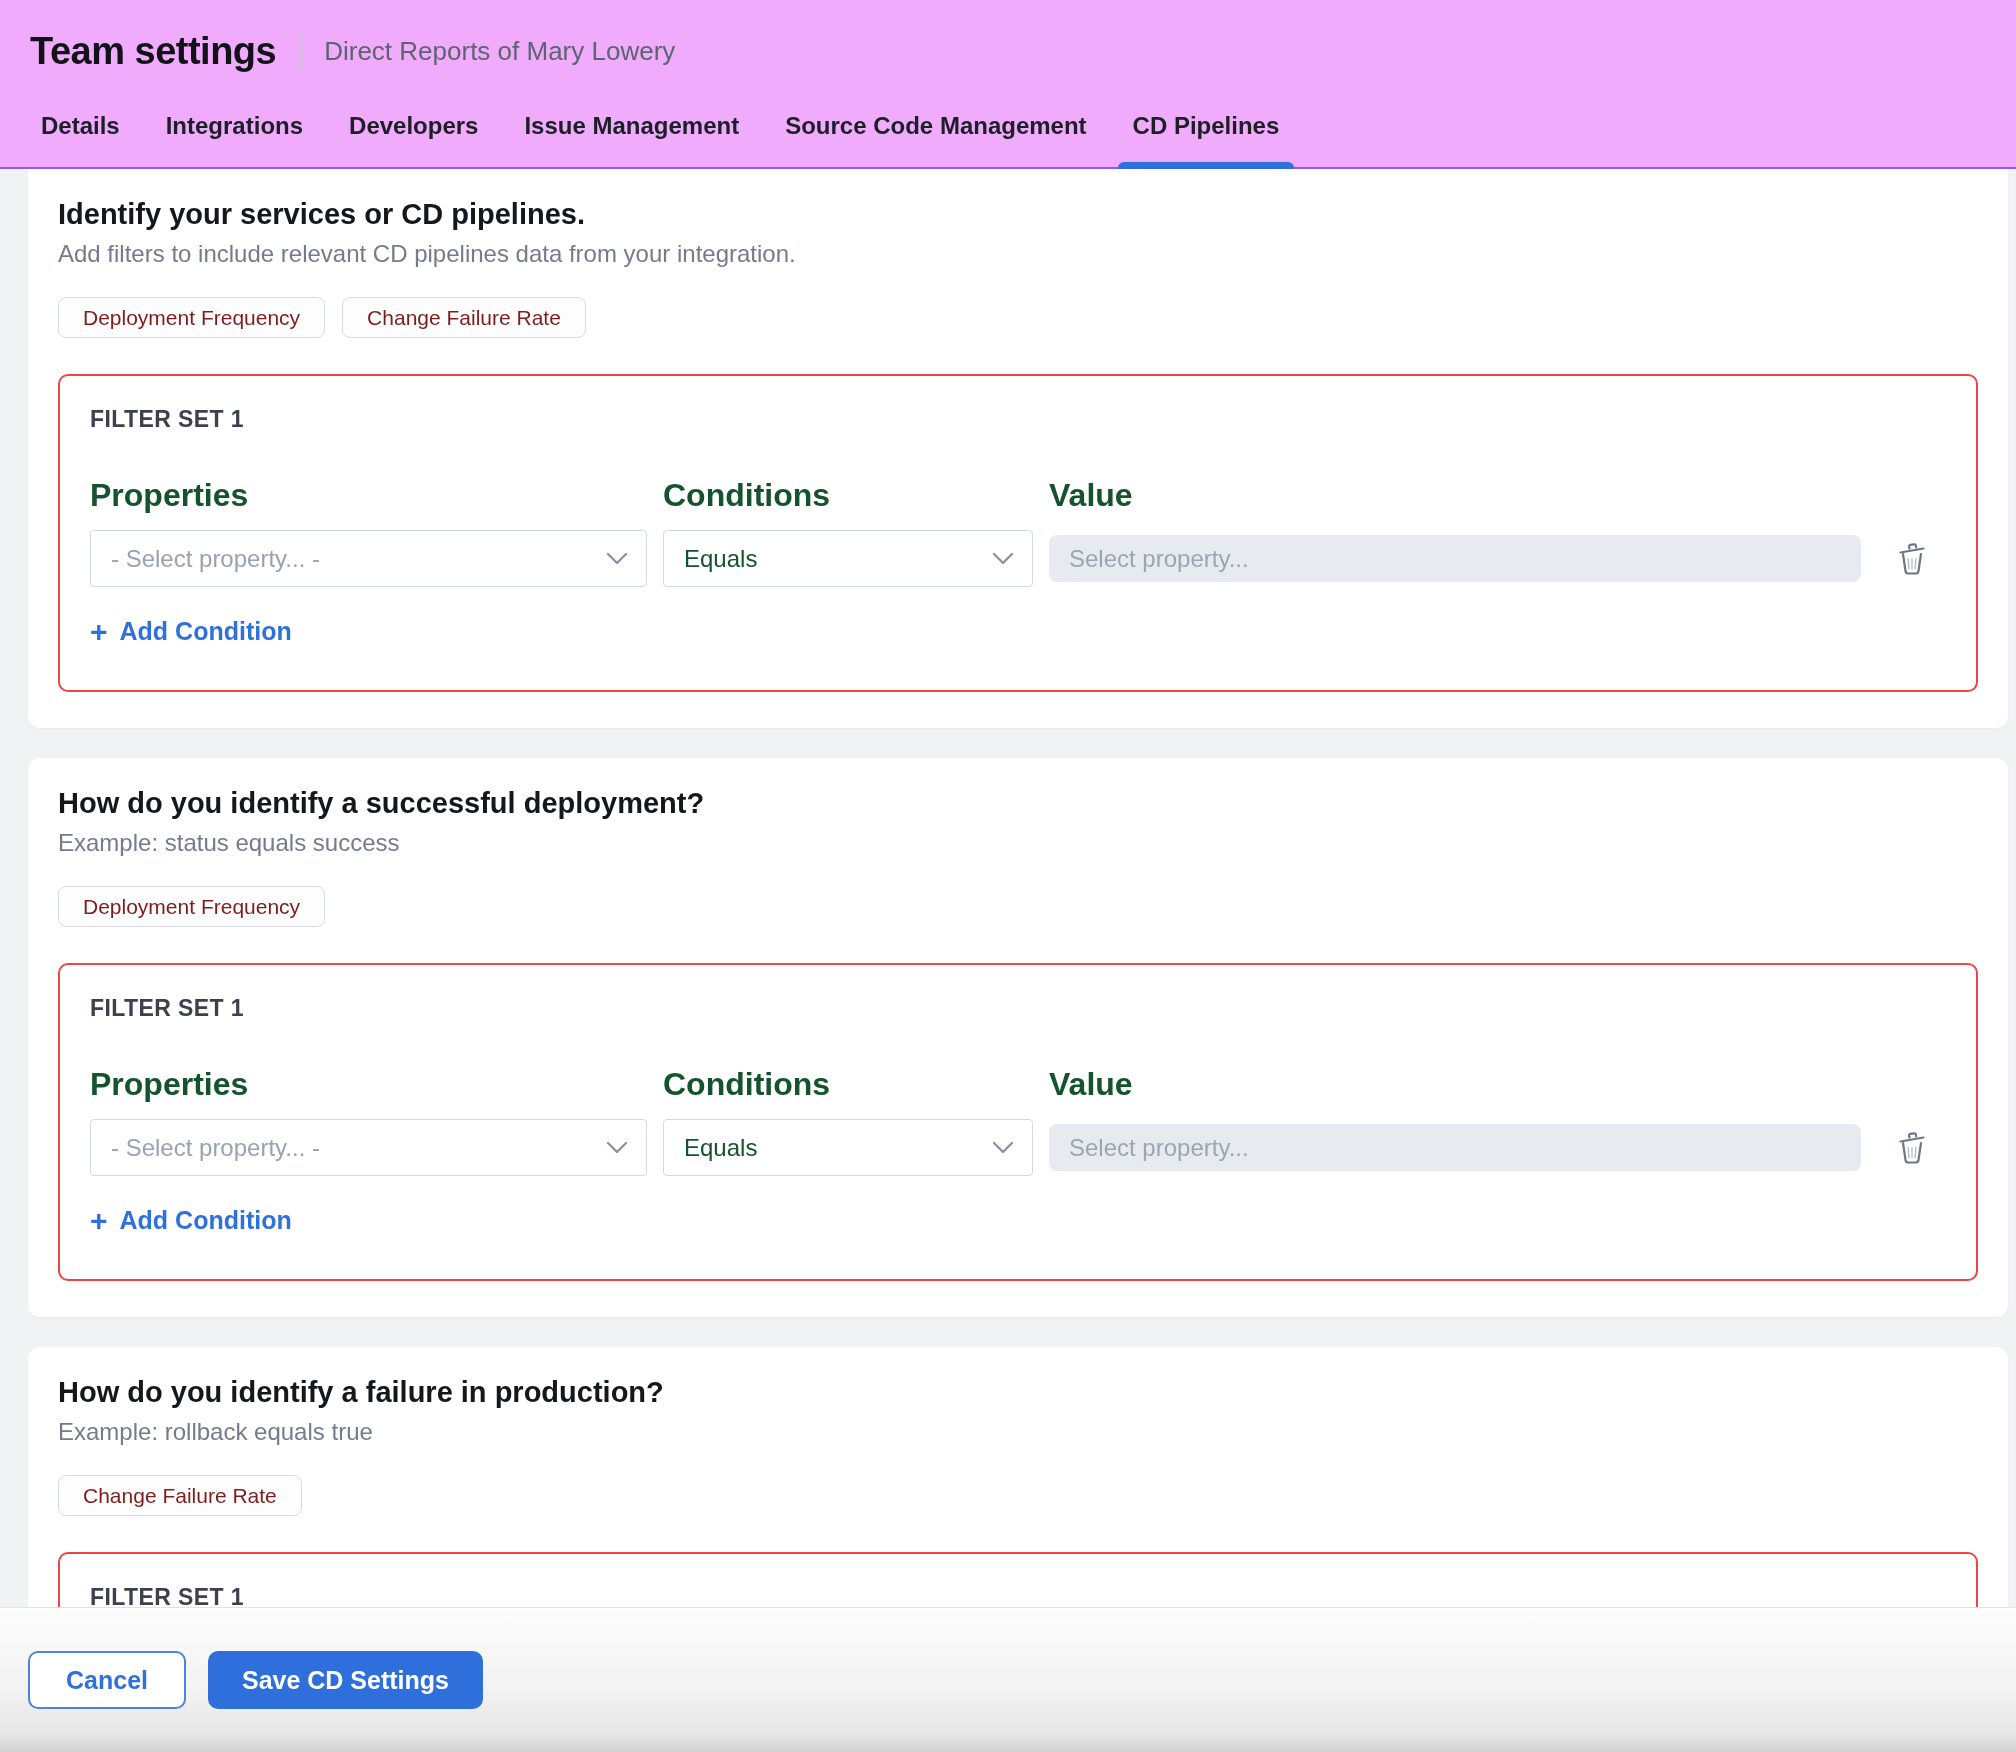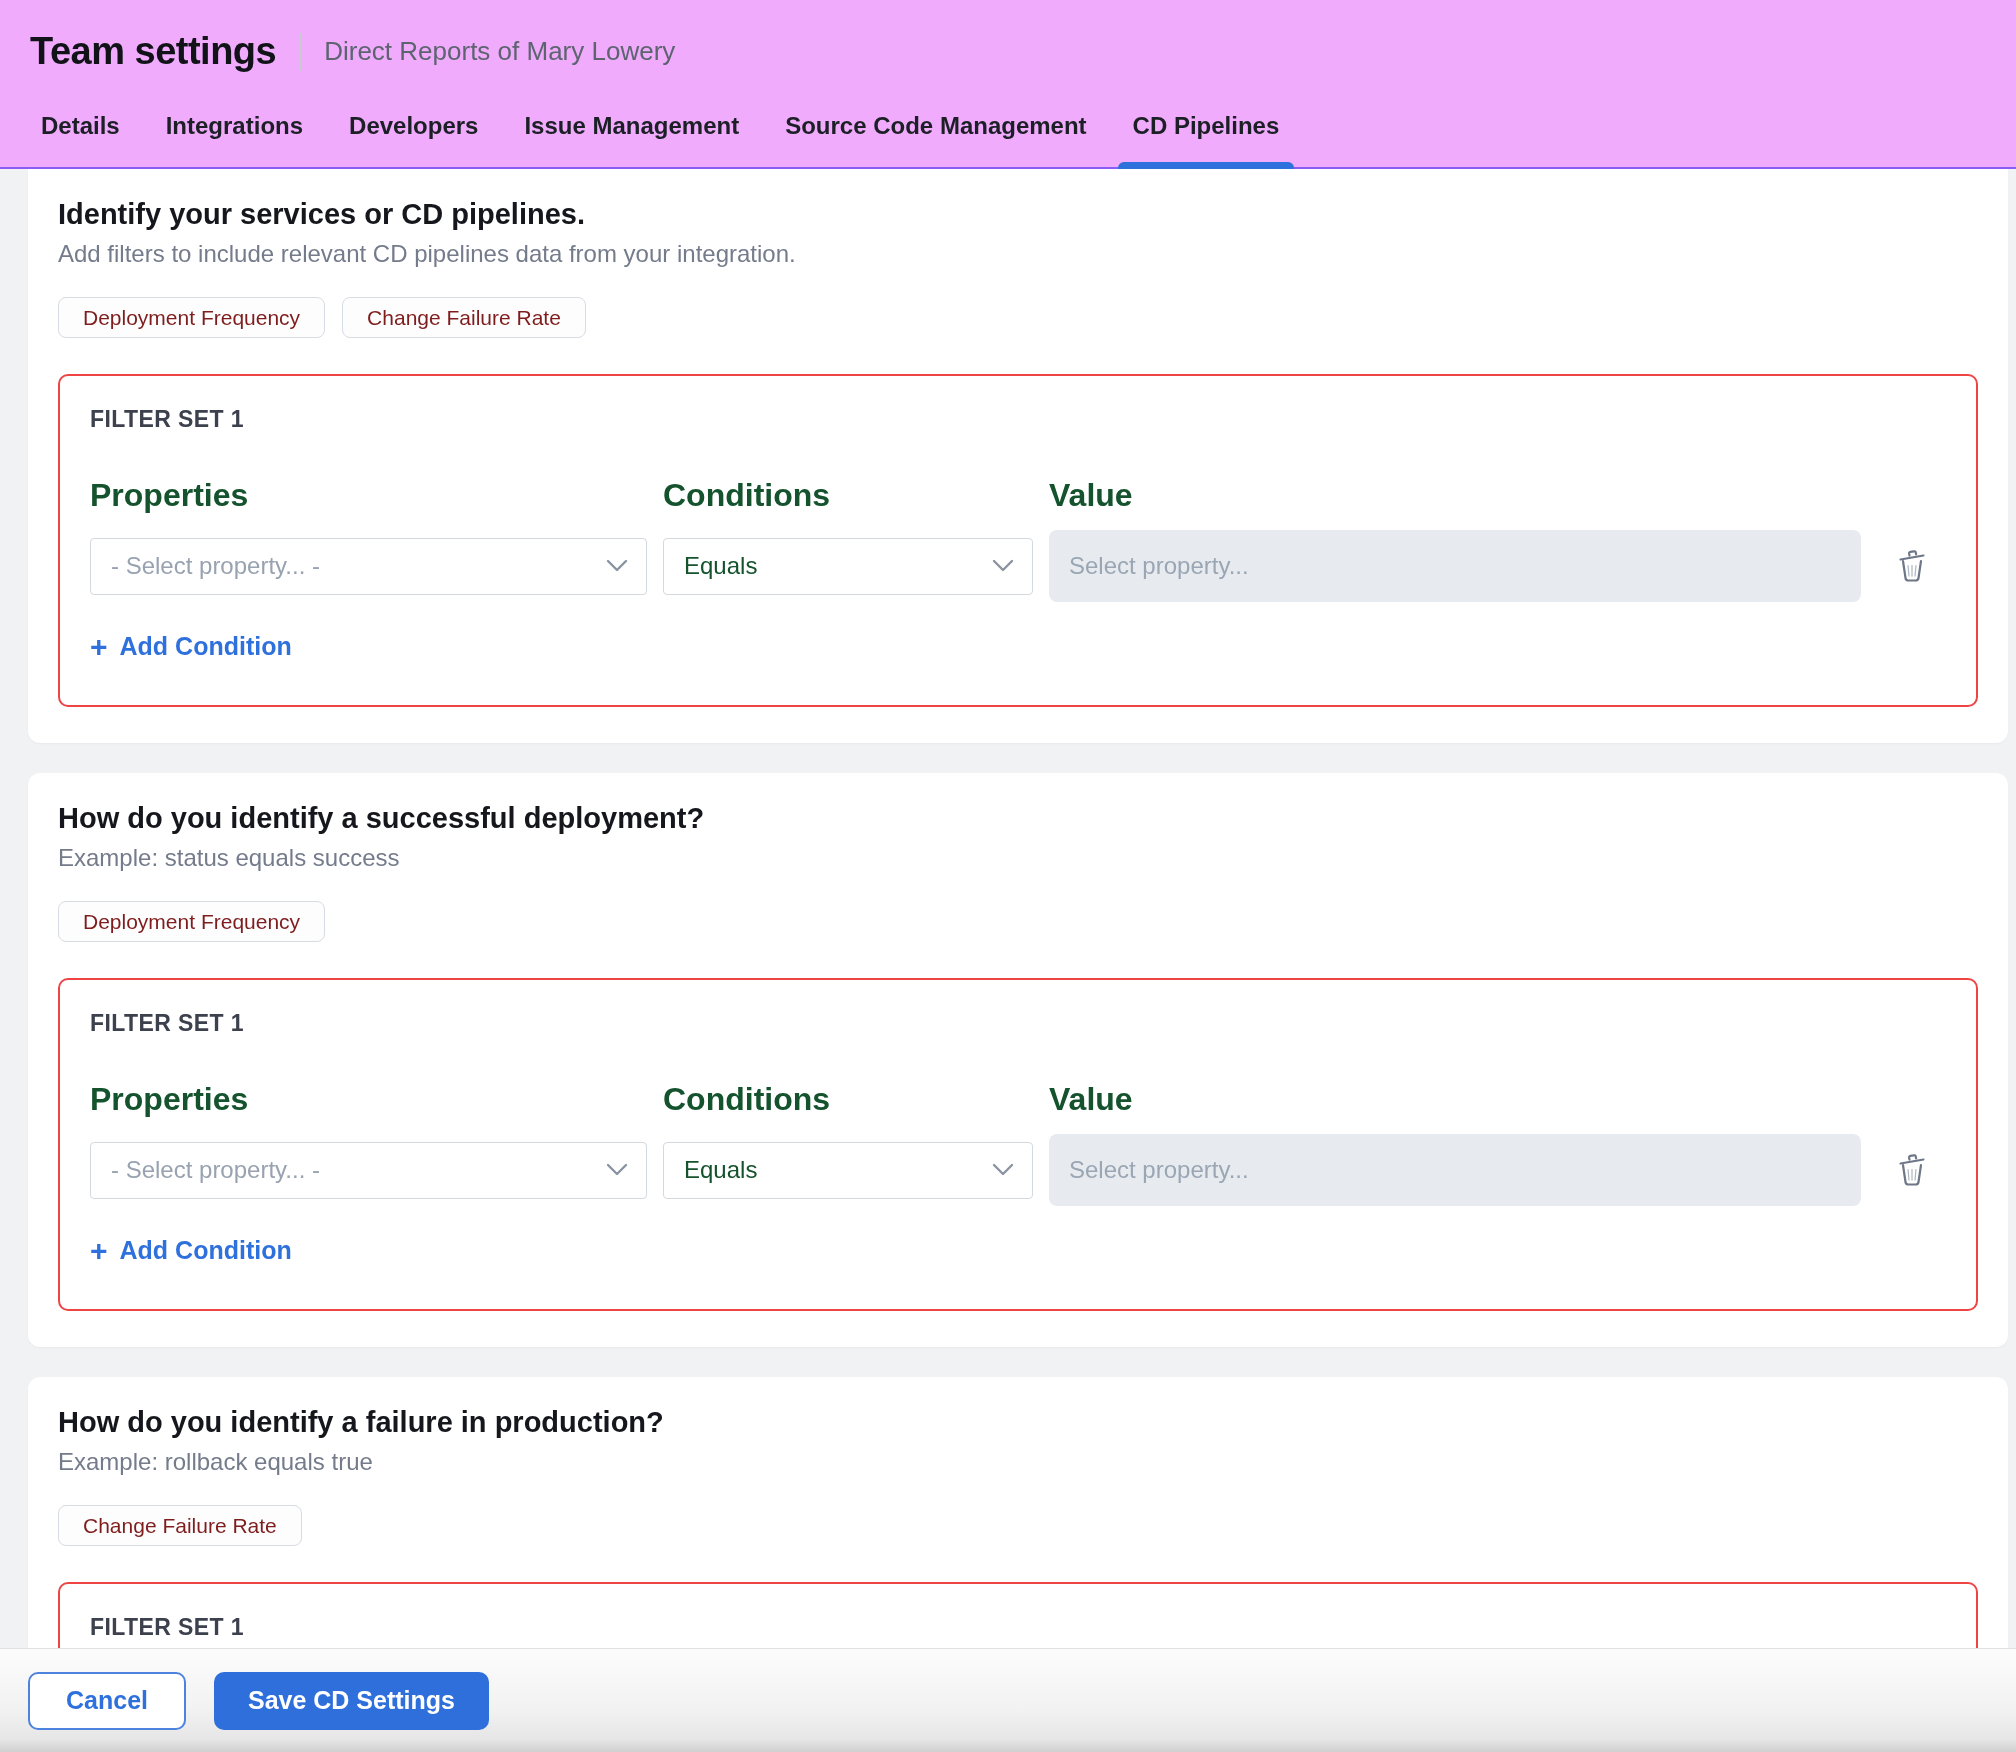--- a/index.html
+++ b/index.html
@@ -43,35 +43,35 @@
   .col-label { font-size:32px; font-weight:700; color:#14532d; }
   .controls-row { margin-top:16px; }
   .select {
     height:57px; border:1px solid #d4d9e0; border-radius:4px; background:#fff;
     display:flex; align-items:center; justify-content:space-between;
     padding:0 18px 0 20px; font-size:24px; cursor:pointer;
   }
   .select .ph { color:#98a2b0; }
   .select .val { color:#14532d; }
   .text-input {
-    height:72px; width:100%; border:none; outline:none; border-radius:8px;
+    height:47px; width:100%; border:none; outline:none; border-radius:8px;
     background:#e7ebef; padding:0 20px; font-size:24px; color:#7f1d1d;
     font-family:"Liberation Sans", sans-serif;
   }
   .text-input::placeholder { color:#9aa6b4; opacity:1; }
   .trash-cell { display:flex; justify-content:center; align-items:center; cursor:pointer; }
   .add-condition { display:flex; align-items:center; gap:12px; margin-top:30px; color:#2e70dc; cursor:pointer; width:fit-content; }
   .add-condition .plus { font-size:30px; font-weight:700; line-height:28px; }
   .add-condition .lbl { font-size:25px; font-weight:700; }
   
   .footer {
-    position:fixed; left:0; right:0; bottom:0; height:104px; z-index:10;
+    position:fixed; left:0; right:0; bottom:0; height:145px; z-index:10;
     background:linear-gradient(180deg,#fcfcfc 0%,#f3f3f3 55%,#e6e6e6 88%,#d0d0d0 100%);
     border-top:1px solid #e1e1e1;
-    display:flex; align-items:center; padding-left:28px; gap:28px;
+    display:flex; align-items:center; padding-left:28px; gap:22px;
   }
   .btn { height:58px; border-radius:10px; font-size:25px; font-weight:700; cursor:pointer; font-family:"Liberation Sans", sans-serif; }
   .btn-cancel { background:#ffffff; color:#2e70dc; border:2px solid #4d82de; padding:0 36px; }
   .btn-save { background:#2f6fdc; color:#ffffff; border:none; padding:0 34px; }
 </style>
 </head>
 <body>
 
 <div class="topbar">
   <div class="header">

